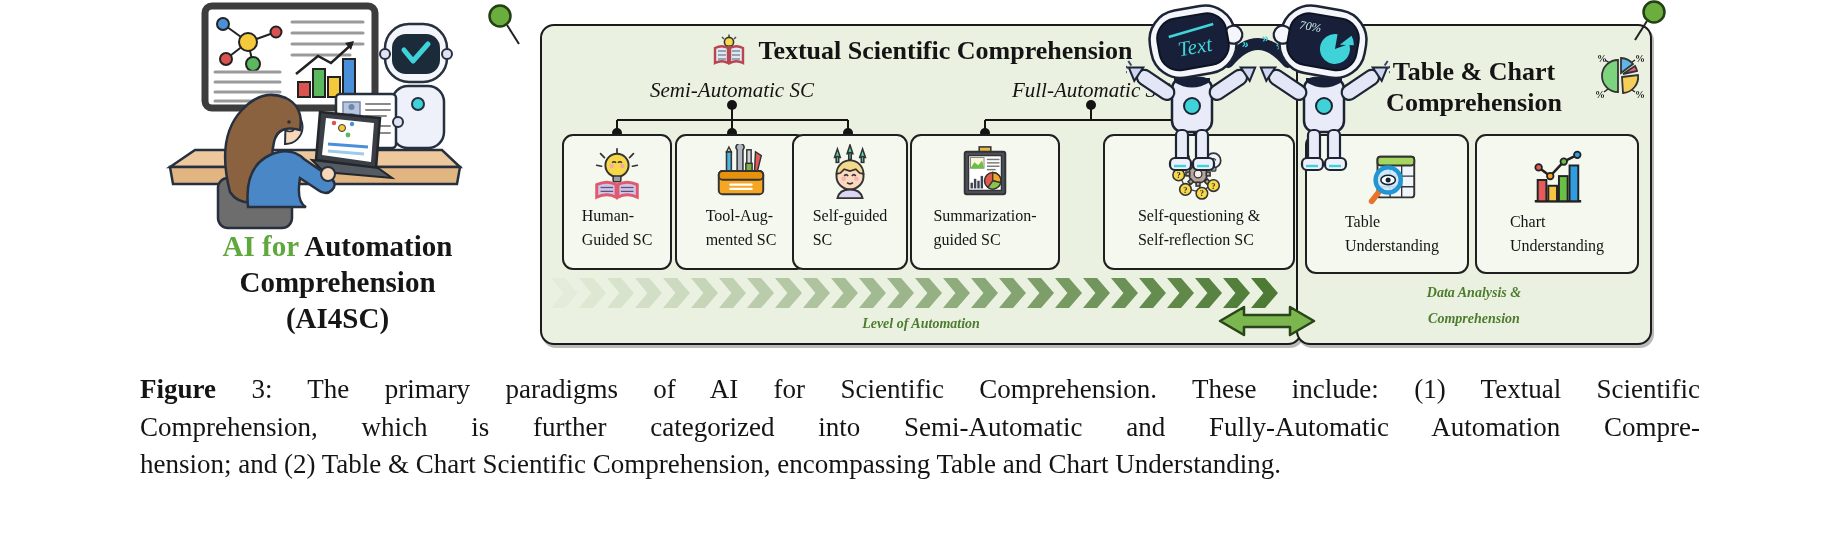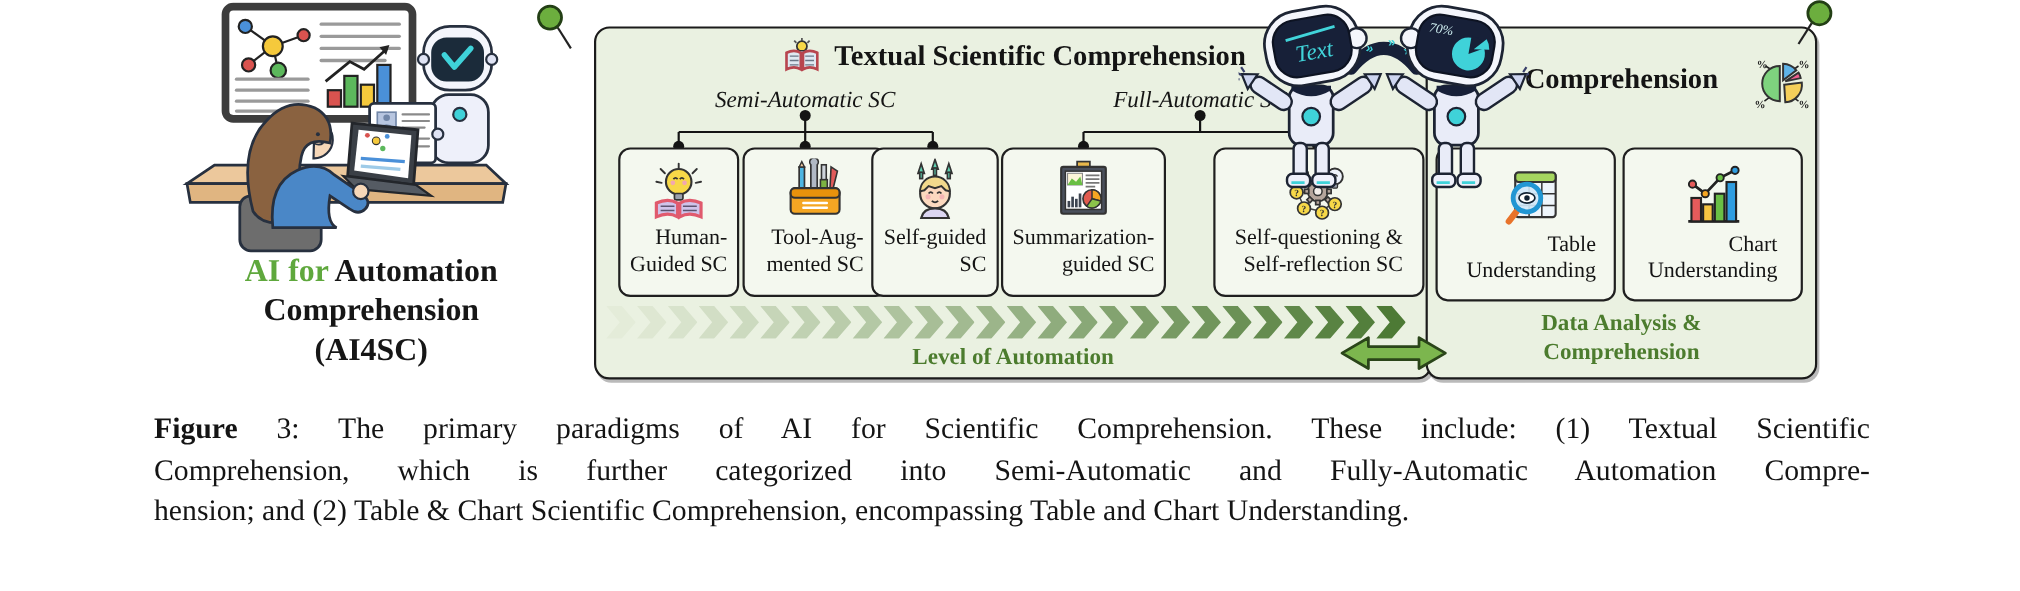--- a/index.html
+++ b/index.html
@@ -17,35 +17,35 @@
                align-items:center;gap:9px;font-weight:bold;font-size:26px;}
   #panelB .panel-title{top:30px;flex-direction:column;gap:0;line-height:31px;}
 
   .group-label{position:absolute;top:52px;text-align:center;font-style:italic;font-size:21px;}
   #semi-label{left:0;width:380px;}
   #full-label{left:359px;width:380px;}
 
   .sc-box{position:absolute;top:108px;height:136px;background:#f4f8ef;border:2px solid #1f1f1f;
           border-radius:11px;display:flex;flex-direction:column;align-items:center;
           justify-content:flex-start;padding-top:8px;box-sizing:border-box;}
-  .sc-box .lbl{font-size:20px;line-height:24px;text-align:right;margin-top:2px;}
+  .sc-box .lbl{font-size:16px;line-height:24px;text-align:left;margin-top:2px;}
   #boxA1{left:20px;width:110px;}
   #boxA2{left:133px;width:132px;}
   #boxA3{left:250px;width:116px;}
   #boxA4{left:368px;width:150px;}
   #boxA5{left:561px;width:192px;}
   #panelB .sc-box{top:108px;height:140px;justify-content:center;padding-top:0;}
   #boxB1{left:7px;width:164px;padding-left:10px;}
   #boxB2{left:177px;width:164px;}
 
   #chevband{position:absolute;left:9px;top:252px;width:742px;height:30px;display:flex;align-items:center;}
   .chev{width:27px;height:30px;flex:0 0 auto;margin-right:1px;
         clip-path:polygon(0 0,52% 0,100% 50%,52% 100%,0 100%,46% 50%);}
   .green-ital{position:absolute;left:0;right:0;text-align:center;color:#4c7c2e;
-              font-weight:bold;font-size:21px;line-height:26px;}
+              font-weight:bold;font-style:italic;font-size:14px;line-height:26px;}
   #automation-label{top:285px;}
   #data-analysis{top:254px;}
 
   
   #ai4sc{position:absolute;left:185px;top:228px;width:305px;text-align:center;
          font-weight:bold;font-size:29px;line-height:36px;color:#161616;}
   #ai4sc .grn{color:#5fa83d;}
 
   
   #caption{position:absolute;left:140px;top:371px;width:1560px;font-size:27px;
@@ -381,20 +381,21 @@
         <div class="chev" style="background: rgb(95, 136, 73);"></div>
         <div class="chev" style="background: rgb(89, 131, 66);"></div>
         <div class="chev" style="background: rgb(83, 127, 60);"></div>
         <div class="chev" style="background: rgb(77, 122, 53);"></div>
       </div>
     <div id="automation-label" class="green-ital">Level of Automation</div>
   </div>
 
   <div id="panelB" class="panel">
     <div class="panel-title">
+      <span>Table &amp; Chart</span>
       <span>Comprehension</span>
     </div>
     <svg class="overlay" style="right:4px;top:26px;left:auto;" width="52" height="48" viewBox="0 0 52 48">
       <g font-family="Liberation Serif,serif" font-size="10" font-weight="bold" fill="#222">
         <text x="3" y="10">%</text>
           <text x="41" y="10">%</text>
           <text x="1" y="46">%</text>
           <text x="41" y="46">%</text>
       </g>
       <g stroke="#222" stroke-width="1.4">

